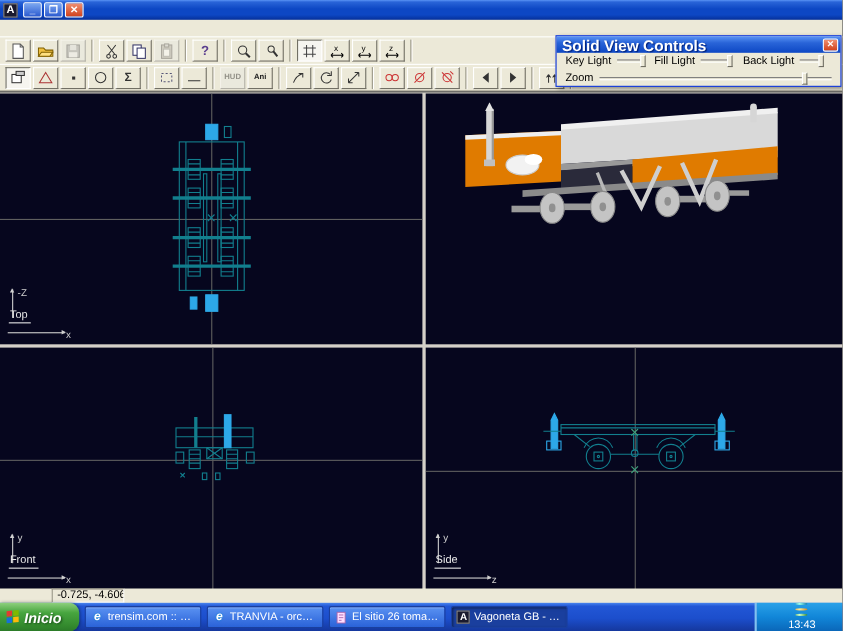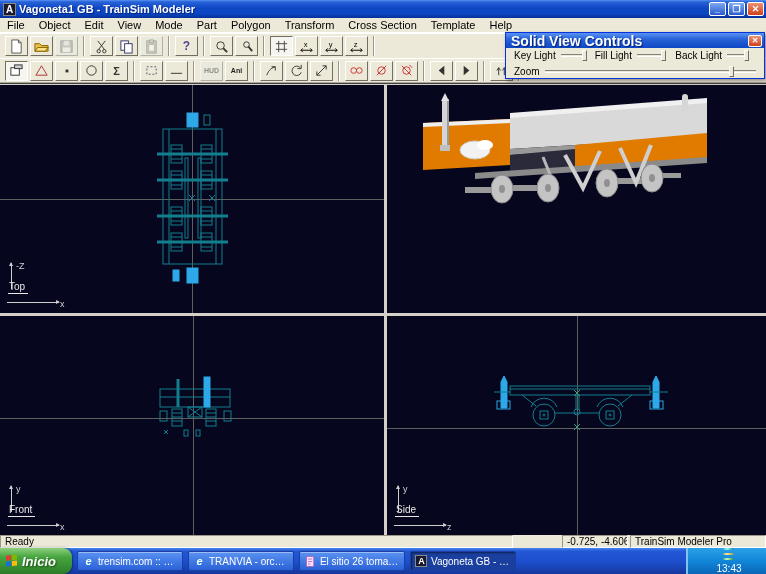--- a/index.html
+++ b/index.html
@@ -107,39 +107,25 @@
   .tray-ico{width:11px;height:11px;border-radius:50%;display:inline-block;}
   .tray-time{margin-left:2px;}
 </style>
 </head>
 <body>
 
 <div id="screen">
 
   <div class="titlebar">
     <span class="app-ico">A</span>
-    <span class="t-text">Vagoneta1 GB - TrainSim Modeler</span>
     <span class="cap-btn">_</span>
     <span class="cap-btn">❐</span>
     <span class="cap-btn close">✕</span>
   </div>
 
-  <div class="menubar" id="menubar">
-      <span class="menu-item">File</span>
-      <span class="menu-item">Object</span>
-      <span class="menu-item">Edit</span>
-      <span class="menu-item">View</span>
-      <span class="menu-item">Mode</span>
-      <span class="menu-item">Part</span>
-      <span class="menu-item">Polygon</span>
-      <span class="menu-item">Transform</span>
-      <span class="menu-item">Cross Section</span>
-      <span class="menu-item">Template</span>
-      <span class="menu-item">Help</span>
-    </div>
 
   <div class="toolbar" id="toolbar1">
       <button class="tb-btn">
         <span style="display: inline-flex;">
           <svg viewBox="0 0 16 16">
             <path d="M3 1h7l3 3v11H3z" fill="#fff" stroke="#555"></path>
             <path d="M10 1v3h3" fill="none" stroke="#555"></path>
           </svg>
         </span>
       </button>
@@ -563,23 +549,21 @@
       </div>
     <div class="dlg-row" style="margin-top:1px">
       <span class="lbl">Zoom</span>
       <div class="groove">
         <div class="handle" id="zoom-handle" style="left: 87%;"></div>
       </div>
     </div>
   </div>
 
   <div class="statusbar">
-    <div class="status-seg seg-ready">Ready</div>
     <div class="status-seg seg-coords">-0.725, -4.606</div>
-    <div class="status-seg seg-brand">TrainSim Modeler Pro</div>
   </div>
 
   <div class="xp-taskbar">
     <div class="start-btn">
       <span class="xp-flag">
         <i style="background:#e03c31"></i>
           <i style="background:#7eb900"></i>
           <i style="background:#1570d8"></i>
           <i style="background:#ffba08"></i>
       </span>

